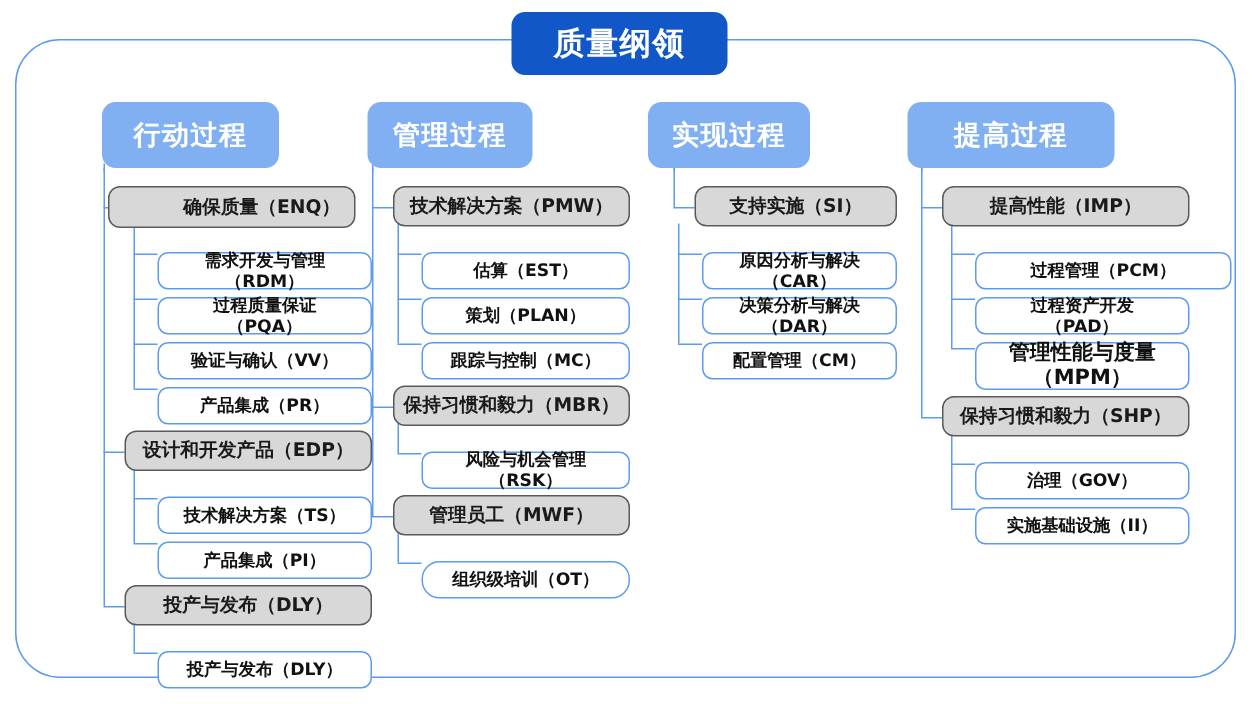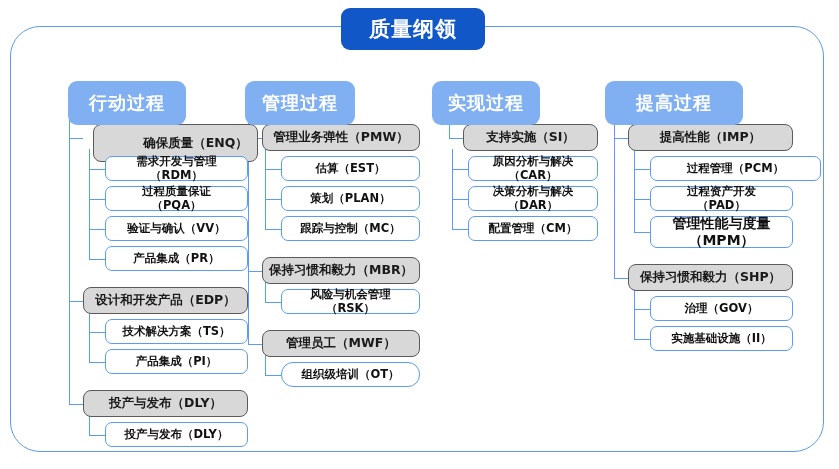--- a/index.html
+++ b/index.html
@@ -56,21 +56,20 @@
     border-radius: 9px;
     display: flex;
     align-items: center;
     justify-content: center;
     color: #ffffff;
     font-size: 18px;
     font-weight: bold;
     letter-spacing: 1px;
     box-sizing: border-box;
     z-index: 4;
-    margin-top: 13px;
   }
   
   .group-header {
     position: absolute;
     background: #d8d8d8;
     border: 1.3px solid #5a5a5a;
     border-radius: 8px;
     display: flex;
     align-items: center;
     justify-content: center;
@@ -92,20 +91,21 @@
     align-items: center;
     justify-content: center;
     color: #111111;
     font-size: 11.5px;
     font-weight: bold;
     box-sizing: border-box;
     text-align: center;
     z-index: 3;
     line-height: 1.2;
     padding: 0 14px;
+    margin-top: 12px;
   }
   .leaf-box.two-line {
     font-size: 14px;
     white-space: pre-line;
   }
   
   .conn {
     position: absolute;
     background: #5b9bf0;
     z-index: 1;
@@ -117,21 +117,21 @@
 <body>
 
 <div id="canvas">
 
   <div id="outer-frame"></div>
 
   <div id="root-title">质量纲领</div>
 
   <div id="nodes-layer">
       <div class="col-header" style="left: 68px; top: 68px; width: 118px;">行动过程</div>
-      <div class="group-header" style="left: 93px; top: 124px; width: 165px; height: 38px; padding-left: 40px;">确保质量（ENQ）</div>
+      <div class="group-header" style="left: 72px; top: 124px; width: 165px; height: 28px; padding-left: 40px;">确保质量（ENQ）</div>
       <div class="conn h" style="left: 69px; top: 137.5px; width: 14px;"></div>
       <div class="leaf-box" style="left: 105px; top: 156px; width: 143px; height: 25px;">需求开发与管理（RDM）</div>
       <div class="conn h" style="left: 89px; top: 168.5px; width: 16px;"></div>
       <div class="leaf-box" style="left: 105px; top: 186px; width: 143px; height: 25px;">过程质量保证（PQA）</div>
       <div class="conn h" style="left: 89px; top: 198.5px; width: 16px;"></div>
       <div class="leaf-box" style="left: 105px; top: 216px; width: 143px; height: 25px;">验证与确认（VV）</div>
       <div class="conn h" style="left: 89px; top: 228.5px; width: 16px;"></div>
       <div class="leaf-box" style="left: 105px; top: 246px; width: 143px; height: 25px;">产品集成（PR）</div>
       <div class="conn h" style="left: 89px; top: 258.5px; width: 16px;"></div>
       <div class="conn v" style="left: 89px; top: 149px; height: 109.5px;"></div>
@@ -143,21 +143,21 @@
       <div class="conn h" style="left: 89px; top: 361.5px; width: 16px;"></div>
       <div class="conn v" style="left: 89px; top: 312px; height: 49.5px;"></div>
       <div class="group-header" style="left: 83px; top: 390px; width: 165px; height: 27px;">投产与发布（DLY）</div>
       <div class="conn h" style="left: 69px; top: 403.5px; width: 14px;"></div>
       <div class="leaf-box" style="left: 105px; top: 422px; width: 143px; height: 25px;">投产与发布（DLY）</div>
       <div class="conn h" style="left: 89px; top: 434.5px; width: 16px;"></div>
       <div class="conn v" style="left: 89px; top: 415px; height: 19.5px;"></div>
       <div class="conn v" style="left: 69px; top: 112px; height: 291.5px;"></div>
       <div class="conn v" style="left: 69px; top: 109px; height: 6px;"></div>
       <div class="col-header" style="left: 245px; top: 68px; width: 110px;">管理过程</div>
-      <div class="group-header" style="left: 262px; top: 124px; width: 158px; height: 27px;">管理业务弹性（PMW）</div>
+      <div class="group-header" style="left: 262px; top: 124px; width: 158px; height: 27px;">技术解决方案（PMW）</div>
       <div class="conn h" style="left: 248px; top: 137.5px; width: 14px;"></div>
       <div class="leaf-box" style="left: 281px; top: 156px; width: 139px; height: 25px;">估算（EST）</div>
       <div class="conn h" style="left: 265px; top: 168.5px; width: 16px;"></div>
       <div class="leaf-box" style="left: 281px; top: 186px; width: 139px; height: 25px; text-align: center;">策划（PLAN）</div>
       <div class="conn h" style="left: 265px; top: 198.5px; width: 16px;"></div>
       <div class="leaf-box" style="left: 281px; top: 216px; width: 139px; height: 25px;">跟踪与控制（MC）</div>
       <div class="conn h" style="left: 265px; top: 228.5px; width: 16px;"></div>
       <div class="conn v" style="left: 265px; top: 149px; height: 79.5px;"></div>
       <div class="group-header" style="left: 262px; top: 257px; width: 158px; height: 27px;">保持习惯和毅力（MBR）</div>
       <div class="conn h" style="left: 248px; top: 270.5px; width: 14px;"></div>

